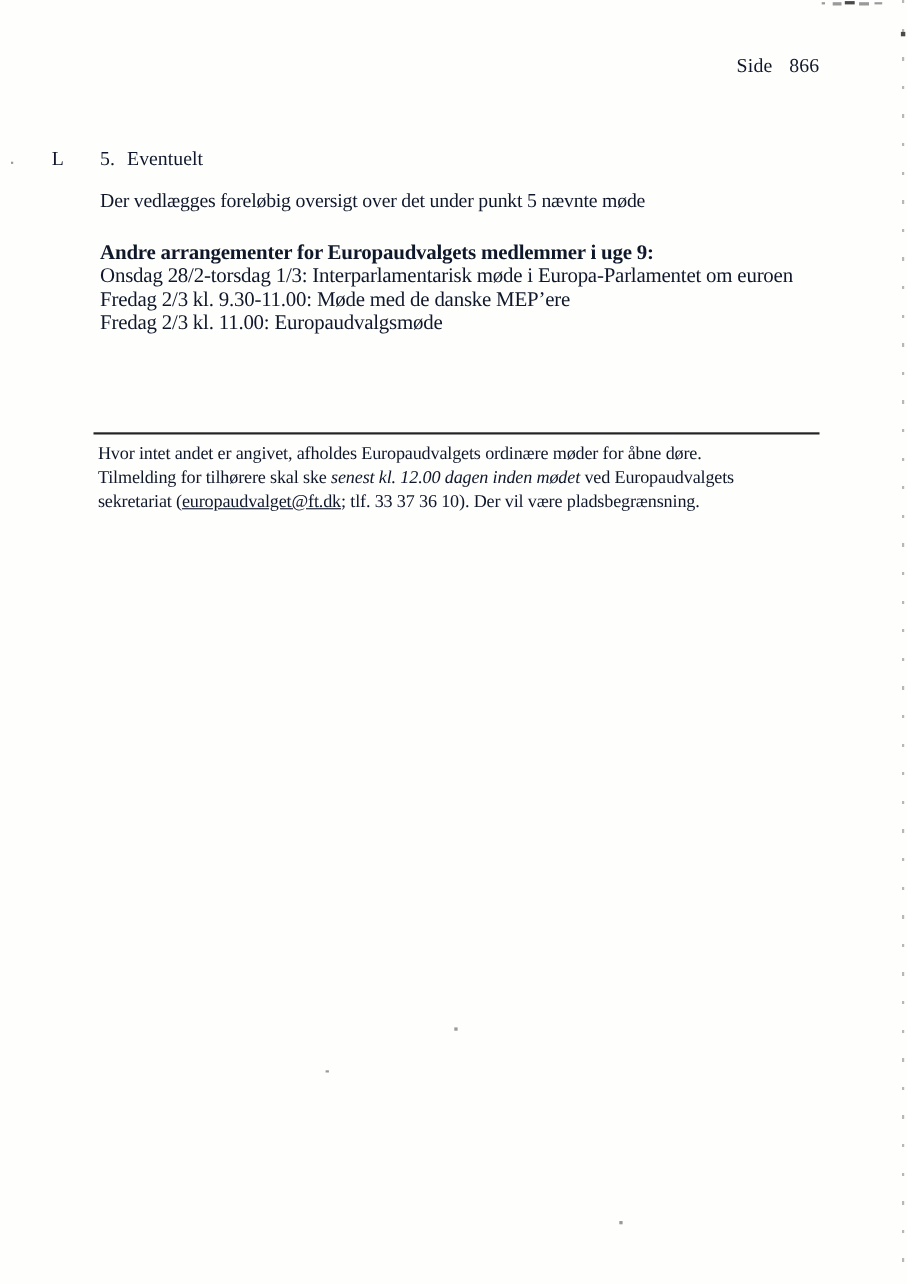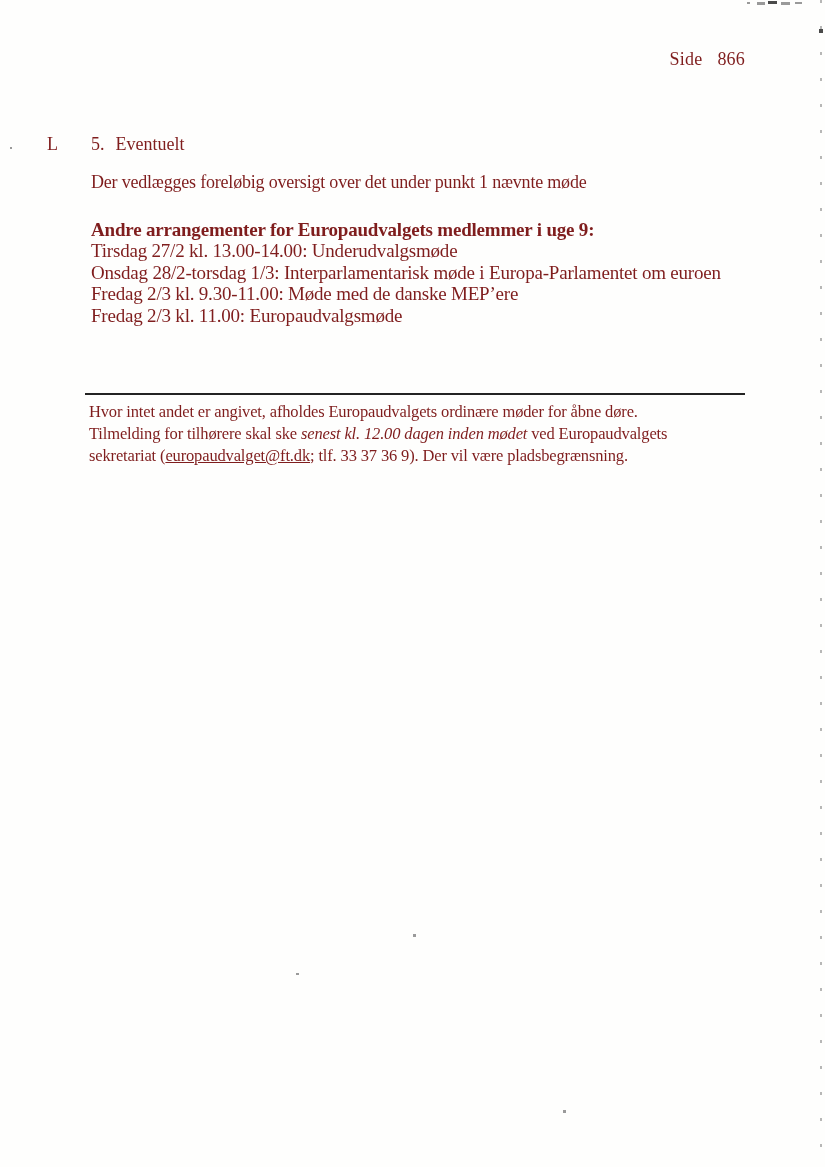--- a/index.html
+++ b/index.html
@@ -9,21 +9,21 @@
     width: 825px;
     height: 1167px;
     background: #ffffff;
     overflow: hidden;
   }
   .page {
     position: relative;
     width: 825px;
     height: 1167px;
     background: #fefefd;
-    color: #7f1d1d;
+    color: #0f172a;
     font-family: "Liberation Serif", "DejaVu Serif", serif;
     -webkit-font-smoothing: antialiased;
   }
   .nowrap { white-space: nowrap; }
 
   
   .page-header {
     position: absolute;
     top: 49px;
     right: 80px;
@@ -122,36 +122,35 @@
     <span>866</span>
   </div>
 
   <div class="margin-letter">L</div>
 
   <div class="section-row">
     <span class="section-number">5.</span>
     <span class="section-title">Eventuelt</span>
   </div>
 
-  <div class="intro-line nowrap">Der vedlægges foreløbig oversigt over det under punkt 1 nævnte møde</div>
+  <div class="intro-line nowrap">Der vedlægges foreløbig oversigt over det under punkt 5 nævnte møde</div>
 
   <div class="events-block">
     <span class="events-heading nowrap">Andre arrangementer for Europaudvalgets medlemmer i uge 9:</span>
-    <span class="event-line">Tirsdag 27/2 kl. 13.00-14.00: Underudvalgsmøde</span>
     <span class="event-line">Onsdag 28/2-torsdag 1/3: Interparlamentarisk møde i Europa-Parlamentet om euroen</span>
     <span class="event-line">Fredag 2/3 kl. 9.30-11.00: Møde med de danske MEP’ere</span>
     <span class="event-line">Fredag 2/3 kl. 11.00: Europaudvalgsmøde</span>
   </div>
 
   <div class="footnote-rule"></div>
 
   <div class="footnote-block">
     <span class="footnote-line">Hvor intet andet er angivet, afholdes Europaudvalgets ordinære møder for åbne døre.</span>
     <span class="footnote-line"><span>Tilmelding for tilhørere skal ske </span><span class="italic-segment">senest kl. 12.00 dagen inden mødet</span><span> ved Europaudvalgets</span></span>
-    <span class="footnote-line"><span>sekretariat (</span><span class="email-link">europaudvalget@ft.dk</span><span>; tlf. 33 37 36 9). Der vil være pladsbegrænsning.</span></span>
+    <span class="footnote-line"><span>sekretariat (</span><span class="email-link">europaudvalget@ft.dk</span><span>; tlf. 33 37 36 10). Der vil være pladsbegrænsning.</span></span>
   </div>
 
   <div class="right-edge-dots"></div>
   <div class="speck" style="left:747px; top:2px; width:3px; height:2px;"></div>
   <div class="speck" style="left:757px; top:2px; width:8px; height:3px;"></div>
   <div class="speck dark" style="left:768px; top:1px; width:9px; height:3px;"></div>
   <div class="speck" style="left:781px; top:2px; width:9px; height:3px;"></div>
   <div class="speck" style="left:795px; top:2px; width:7px; height:2px;"></div>
   <div class="speck dark" style="left:819px; top:29px; width:4px; height:4px;"></div>
   <div class="speck" style="left:10px; top:147px; width:2px; height:2px;"></div>

